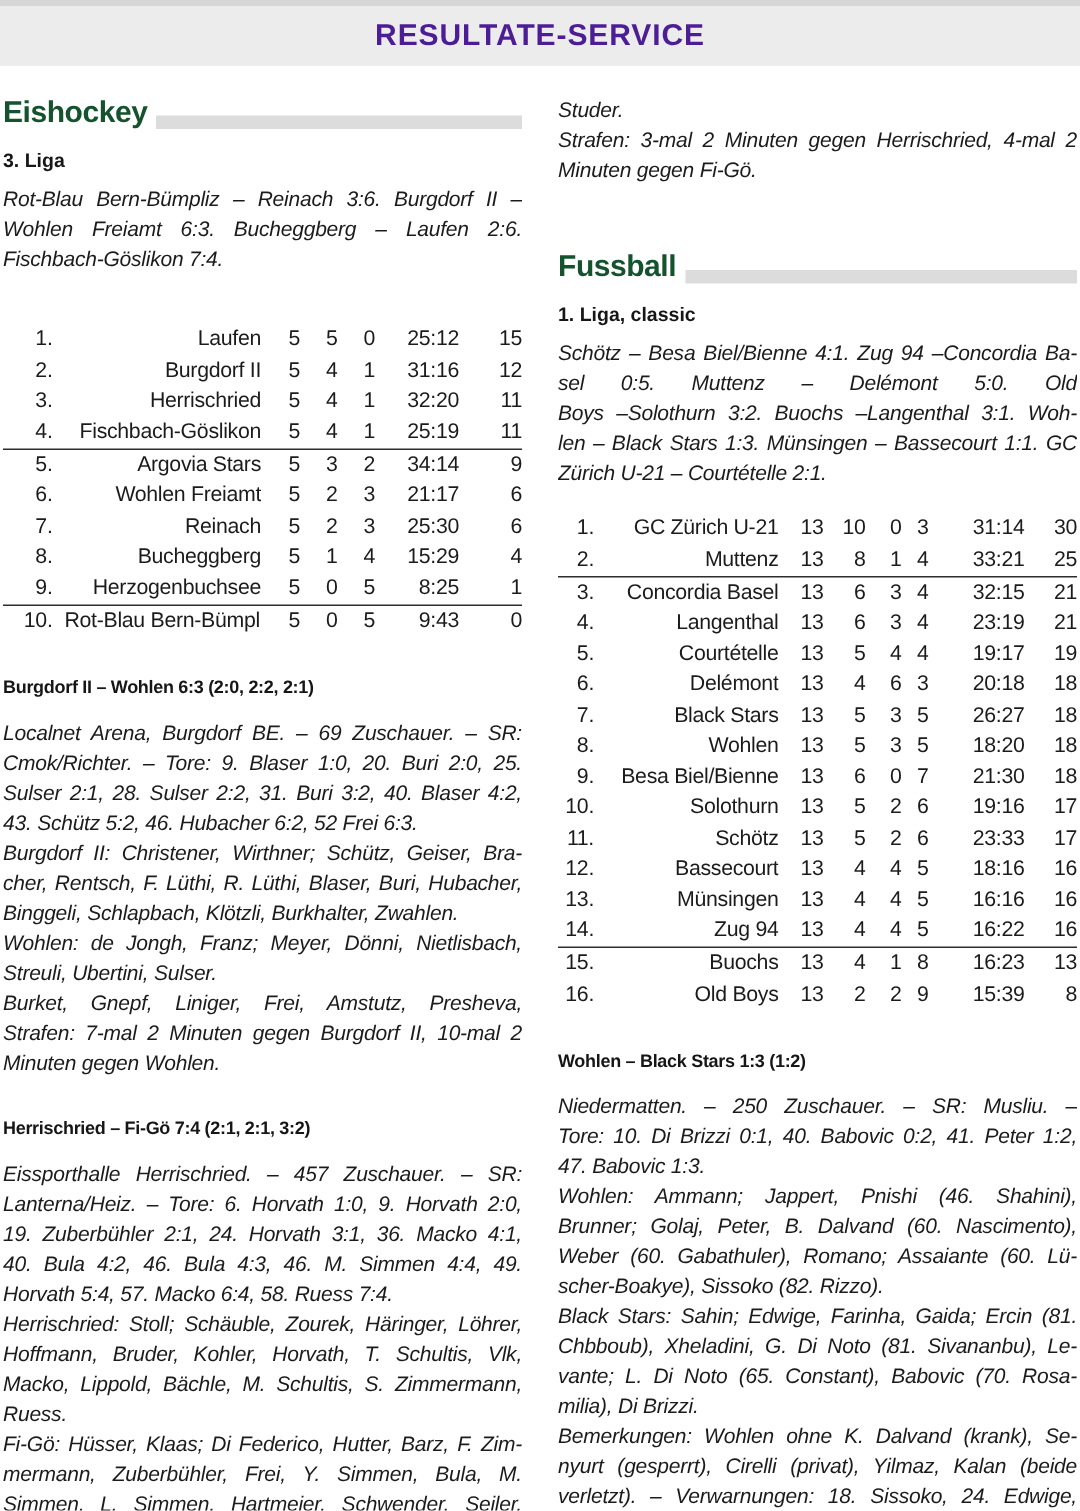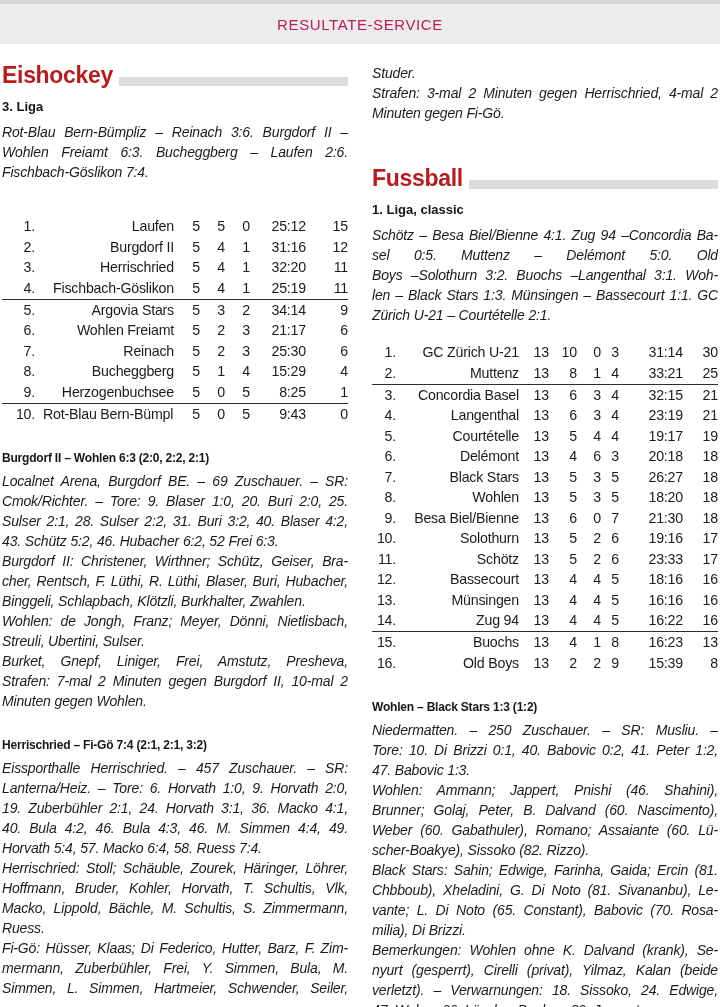--- a/index.html
+++ b/index.html
@@ -12,40 +12,40 @@
   
   .banner {
     height: 44px;
     background: #ececec;
     border-top: 4px solid #d6d6d6;
     display: flex;
     align-items: center;
     justify-content: center;
   }
   .banner-title {
-    font-size: 15px;
-    font-weight: normal;
+    font-size: 20px;
+    font-weight: bold;
     letter-spacing: 0.6px;
-    color: #be185d;
+    color: #4c1d95;
   }
   
   .cols {
     display: flex;
     padding: 0 2px 0 2px;
     gap: 24px;
   }
   .col { width: 346px; flex: 0 0 346px; }
   
   .h1wrap { display: flex; align-items: flex-end; margin-top: 16px; }
   .h1wrap.fussball { margin-top: 40px; }
   .h1 {
-    font-size: 23px;
+    font-size: 20px;
     font-weight: bold;
     line-height: 30px;
-    color: #b91c1c;
+    color: #14532d;
     letter-spacing: -0.3px;
     white-space: nowrap;
   }
   .h1bar { flex: 1; height: 9px; background: #dcdcdc; margin: 0 0 4px 6px; }
   .h2 {
     font-size: 13px;
     font-weight: bold;
     line-height: 20px;
     margin-top: 7px;
     color: #161616;
@@ -82,21 +82,21 @@
     line-height: 20.5px;
     align-items: center;
   }
   .t-hockey .trow { grid-template-columns: 33px 1fr 26px 25px 25px 56px 42px; }
   .t-foot   .trow { grid-template-columns: 24px 1fr 30px 28px 24px 18px 64px 35px; }
   .tcell { overflow: hidden; white-space: nowrap; text-align: right; }
   .tcell.c1 { text-align: right; padding-left: 8px; }
   .trow.rule-after { border-bottom: 1.5px solid #2d2d2d; height: 22px; }
   
   .report { margin-top: 23px; }
-  .report .paras { margin-top: 2px; }
+  .report .paras { margin-top: 9px; }
   .cont-block { margin-top: 19px; }
   .left-intro { margin-top: 5px; }
 </style>
 </head>
 <body>
 
 <div class="banner">
   <div class="banner-title">RESULTATE-SERVICE</div>
 </div>
 

